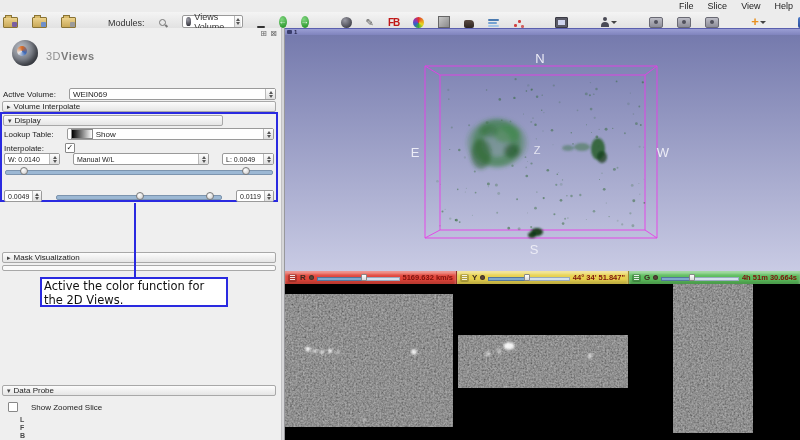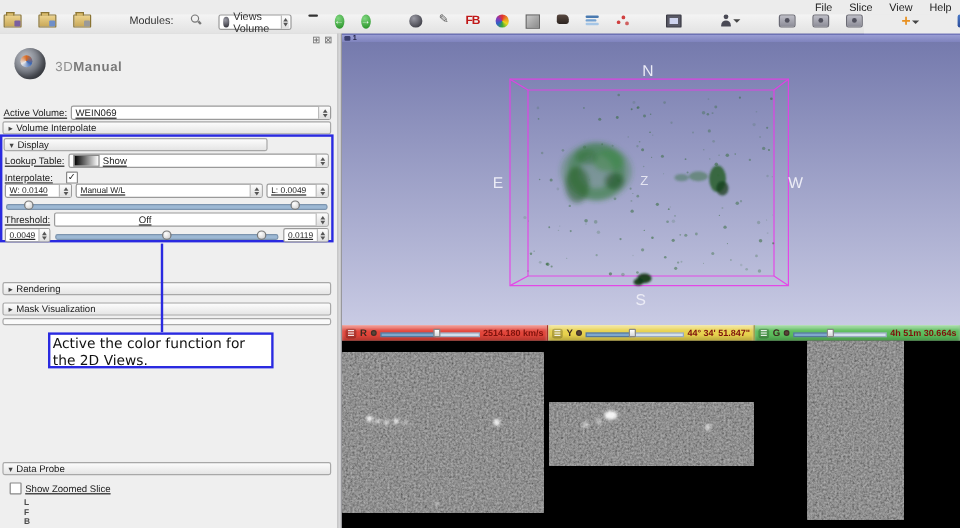--- a/index.html
+++ b/index.html
@@ -3,21 +3,21 @@
 <meta charset="utf-8">
 <style>
   html,body{margin:0;padding:0;background:#888;}
   #app{position:relative;width:800px;height:440px;background:#ececec;overflow:hidden;
        font-family:"Liberation Sans","DejaVu Sans",sans-serif;font-size:8px;color:#222;}
   
   #menubar{position:absolute;left:0;top:0;width:800px;height:12px;background:#ececec;display:flex;align-items:center;justify-content:flex-end;}
   .menu-item{padding:0 7px;font-size:9px;color:#222;}
   
   #toolbar{position:absolute;left:0;top:12px;width:720px;height:17px;background:linear-gradient(#f4f4f4,#e2e2e2);
-           border-bottom:1px solid #bdbdbd;display:flex;align-items:flex-start;padding-left:3px;gap:14px;box-sizing:border-box;}
+           border-bottom:1px solid #bdbdbd;display:flex;align-items:flex-end;padding-left:3px;gap:14px;box-sizing:border-box;}
   .tsep{width:1px;height:12px;background:#c0c0c0;margin:0 2px;}
   .tbi{display:flex;align-items:center;justify-content:center;}
   .folder{width:13px;height:9px;background:linear-gradient(#ecd28c,#c9a959);border:1px solid #8a7434;border-radius:1px;position:relative;}
   .folder::before{content:"";position:absolute;top:-3px;left:1px;width:5px;height:2px;background:#d9bb6b;border:1px solid #8a7434;border-bottom:none;}
   .folder .ovl{position:absolute;right:0px;bottom:0px;width:5px;height:5px;border-radius:1px;}
   .ovl-dl{background:#7a5fa0;} .ovl-add{background:#6f8fc9;} .ovl-save{background:#9a9a9a;}
   .mag{width:9px;height:9px;position:relative;}
   .mag::before{content:"";position:absolute;left:0;top:0;width:5px;height:5px;border:1.5px solid #777;border-radius:50%;}
   .mag::after{content:"";position:absolute;left:6px;top:6px;width:3px;height:1.5px;background:#777;transform:rotate(45deg);}
   .lbl9{font-size:9px;color:#333;}
@@ -58,21 +58,21 @@
   #logo-sphere{position:absolute;left:12px;top:12px;width:26px;height:26px;border-radius:50%;
       background:radial-gradient(circle at 35% 30%,#b8bcc4,#3a3e48);box-shadow:inset -3px -3px 5px rgba(0,0,0,.4);}
   #logo-sphere::before{content:"";position:absolute;left:5px;top:6px;width:10px;height:10px;border-radius:50%;
       background:conic-gradient(#d86820,#3a68b8,#e8e8e8,#d86820);}
   #logo-text{position:absolute;left:46px;top:22px;font-size:11px;color:#8f8f8f;letter-spacing:0.5px;}
   #logo-text b{color:#7a7a7a;}
   .secbar{position:absolute;left:2px;width:274px;height:11px;display:flex;align-items:center;gap:3px;padding-left:4px;
       background:linear-gradient(#fcfcfc,#e5e5e5);border:1px solid #a8a8a8;border-radius:2px;box-sizing:border-box;color:#222;}
   .tri-col::before{content:"\25B8";font-size:7px;color:#444;}
   .tri-exp::before{content:"\25BE";font-size:7px;color:#444;}
-  .row{position:absolute;left:3px;width:273px;display:flex;align-items:center;gap:3px;text-decoration:underline;}
+  .row{position:absolute;left:3px;width:273px;display:flex;align-items:center;gap:13px;}
   .field{background:#fff;border:1px solid #9a9a9a;border-radius:2px;display:flex;align-items:center;height:12px;box-sizing:border-box;padding-left:3px;gap:3px;}
   .grad-swatch{width:20px;height:8px;background:linear-gradient(90deg,#000,#fff);border:1px solid #888;}
   .cbx{width:8px;height:8px;background:#fff;border:1px solid #888;border-radius:1px;position:relative;}
   .cbx.checked::before{content:"\2713";position:absolute;left:0.5px;top:-1px;font-size:8px;color:#222;}
   #display-box{position:absolute;left:0px;top:84px;width:278px;height:90px;border:2px solid #2a2ae0;background:#efefef;box-sizing:border-box;}
   .hslider{position:relative;flex:1;height:9px;}
   .hslider .track{position:absolute;left:1px;right:1px;top:3px;height:3px;background:#9cb8d4;border:1px solid #7c94ae;border-radius:2px;}
   .hslider .hnd{position:absolute;top:0px;width:8px;height:8px;border-radius:50%;background:radial-gradient(circle at 35% 30%,#fff,#c9c9c9);border:1px solid #7a7a7a;box-sizing:border-box;}
   #vline{position:absolute;left:134px;top:175px;width:2px;height:74px;background:#2a2ae0;z-index:5;}
   #annotation{position:absolute;left:40px;top:249px;width:188px;height:30px;background:#fff;border:2px solid #2a2ae0;
@@ -203,21 +203,21 @@
         <span class="python"></span>
       </span>
   </div>
 
   <div id="left">
     <span class="corner-ic" style="right:14px;">⊞</span>
     <span class="corner-ic" style="right:4px;">⊠</span>
 
     <div id="logo-sphere"></div>
     <div id="logo-text">
-      <span>3D</span><b>Manual</b>
+      <span>3D</span><b>Views</b>
     </div>
 
 
     <div class="row" style="top:60px;height:12px;">
       <span>Active Volume:</span>
       <span class="field" style="flex:1;">
         <span>WEIN069</span>
         <span class="spinner">
             <span class="tri-up"></span>
             <span class="tri-dn"></span>
@@ -273,30 +273,20 @@
             </span>
         </span>
       </div>
       <div class="row" style="top:53px;left:2px;width:270px;">
         <span class="hslider">
           <span class="track"></span>
           <span class="hnd" style="left:6%;"></span>
           <span class="hnd" style="left:88%;"></span>
         </span>
       </div>
-      <div class="row" style="top:63px;left:2px;width:270px;">
-        <span>Threshold:</span>
-        <span class="field" style="flex:1;justify-content:center;">
-          <span style="margin:0 auto;">Off</span>
-          <span class="spinner">
-              <span class="tri-up"></span>
-              <span class="tri-dn"></span>
-            </span>
-        </span>
-      </div>
       <div class="row" style="top:76px;left:2px;width:270px;">
         <span class="field" style="width:38px;">
           <span class="tiny7">0.0049</span>
           <span class="spinner">
               <span class="tri-up"></span>
               <span class="tri-dn"></span>
             </span>
         </span>
         <span class="hslider">
           <span class="track"></span>
@@ -308,24 +298,20 @@
           <span class="spinner">
               <span class="tri-up"></span>
               <span class="tri-dn"></span>
             </span>
         </span>
       </div>
     </div>
 
     <div id="vline"></div>
 
-    <div class="secbar" style="top:207px;">
-      <span class="tri-col"></span>
-      <span>Rendering</span>
-    </div>
     <div class="secbar" style="top:224px;align-items:flex-end;">
       <span class="tri-col"></span>
       <span>Mask Visualization</span>
     </div>
     <div class="secbar" style="top:237px;height:6px;background:#fafafa;"></div>
 
     <div id="annotation">
       <div>Active the color function for</div>
       <div>the 2D Views.</div>
     </div>
@@ -540,21 +526,21 @@
           <i></i>
           <i></i>
         </span>
       <span class="sletter">R</span>
       <span class="spin-ic"></span>
       <span class="sslider">
         <span class="tr1" style="width:54%;"></span>
           <span class="tr2" style="width:42%;"></span>
         <span class="shnd" style="left:54%;"></span>
       </span>
-      <span class="sval">2514.180 km/s</span>
+      <span class="sval">5169.632 km/s</span>
     </div>
     <div class="sbar" style="width: 172px; background: rgb(232, 210, 78);">
       <span class="sbtn">
           <i></i>
           <i></i>
           <i></i>
         </span>
       <span class="sletter">Y</span>
       <span class="spin-ic"></span>
       <span class="sslider">

